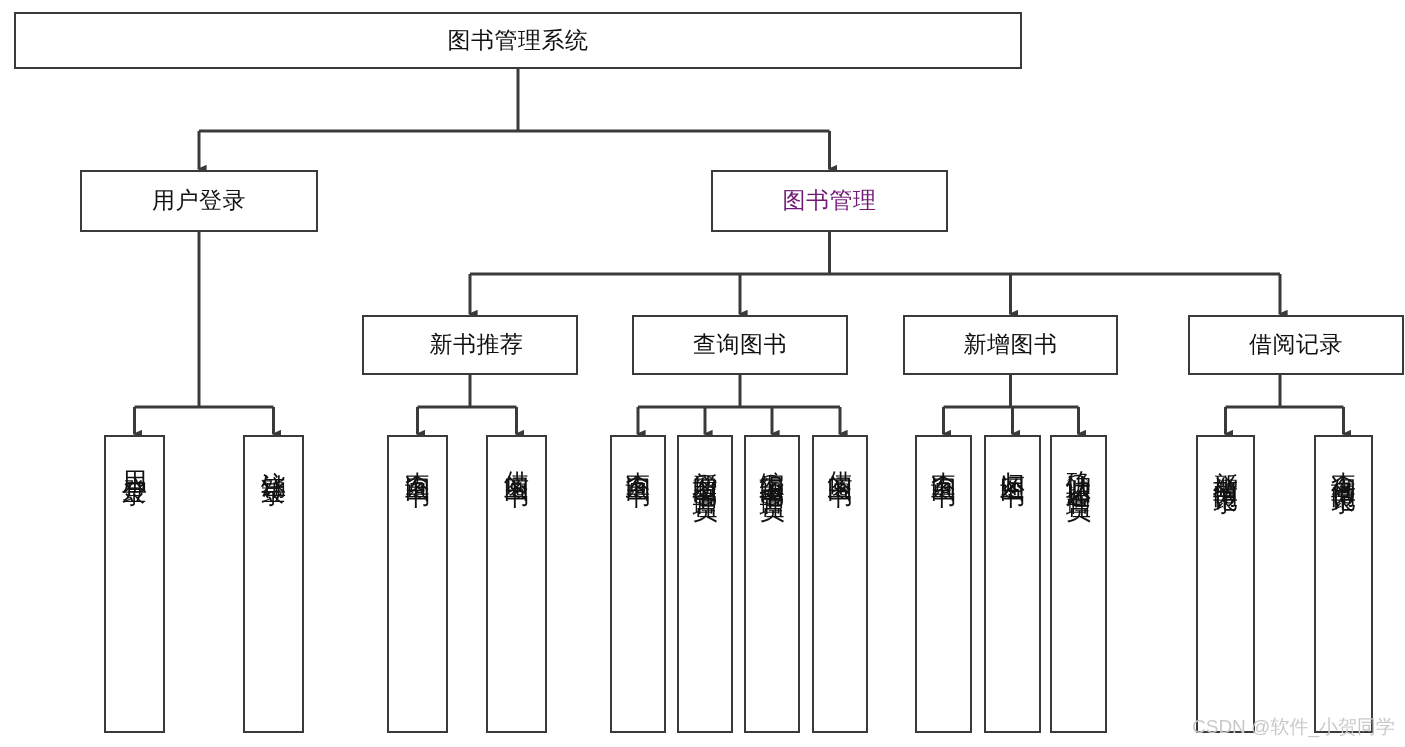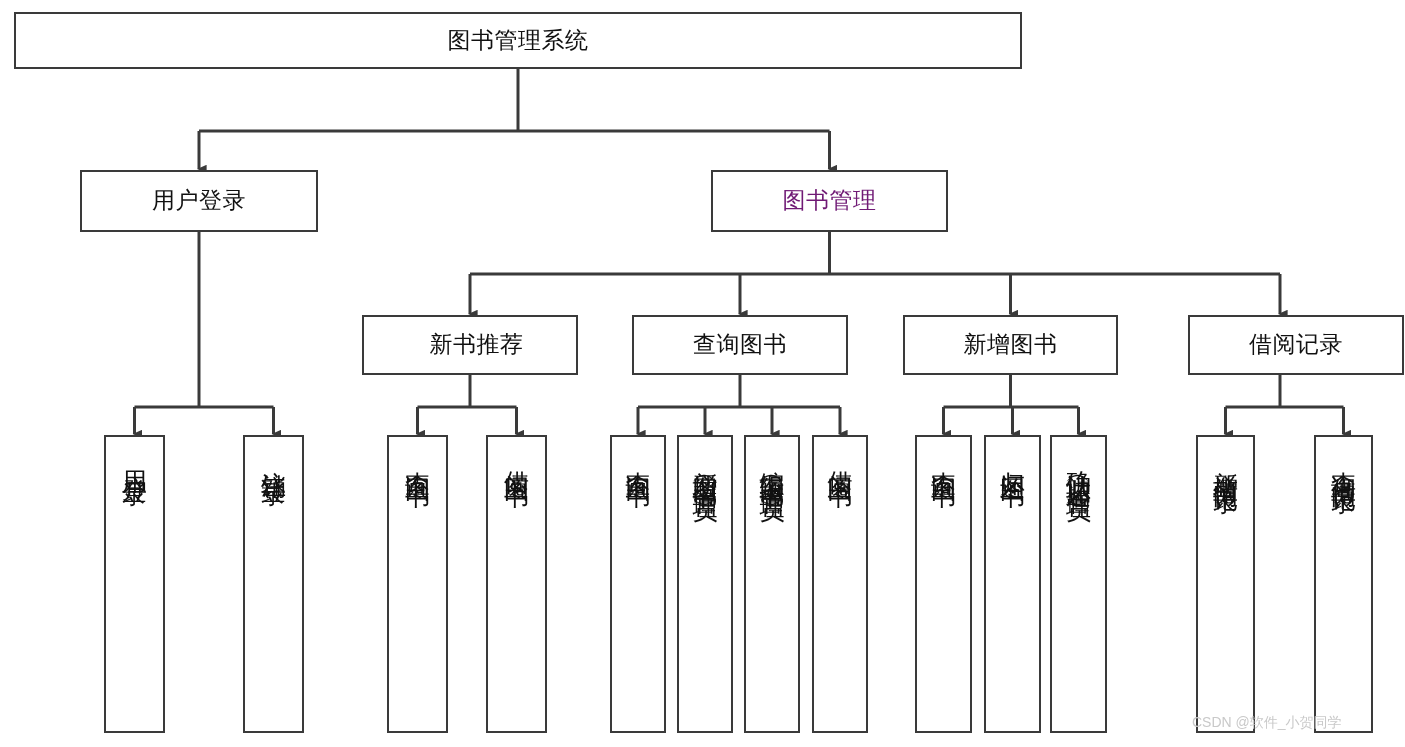--- a/index.html
+++ b/index.html
@@ -34,21 +34,21 @@
   .node-v .node-label{
     writing-mode:vertical-rl;
     text-orientation:upright;
     font-size:25px;
     letter-spacing:4px;
     line-height:1;
   }
   .watermark{
     position:absolute;
     color:#c9c9c9;
-    font-size:14px;
+    font-size:19px;
     white-space:nowrap;
     user-select:none;
   }
 </style>
 </head>
 <body>
 
 <div id="diagram-root">
   <svg class="diagram-canvas" viewBox="0 0 1405 747">
     <defs>

